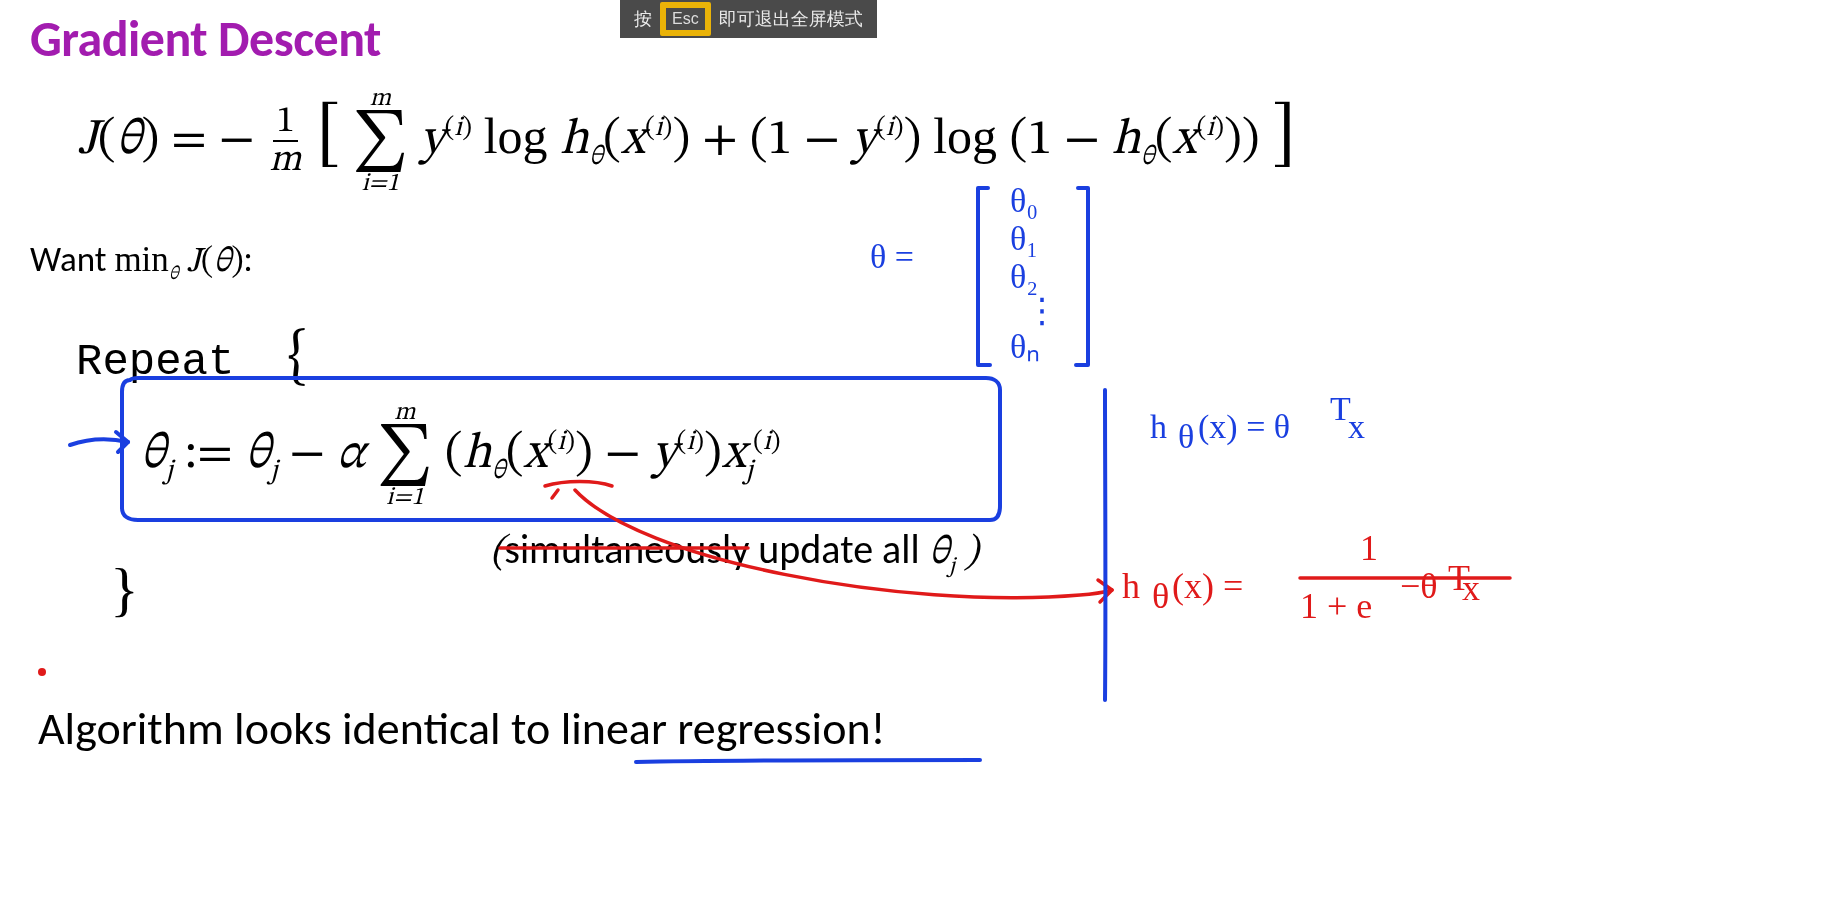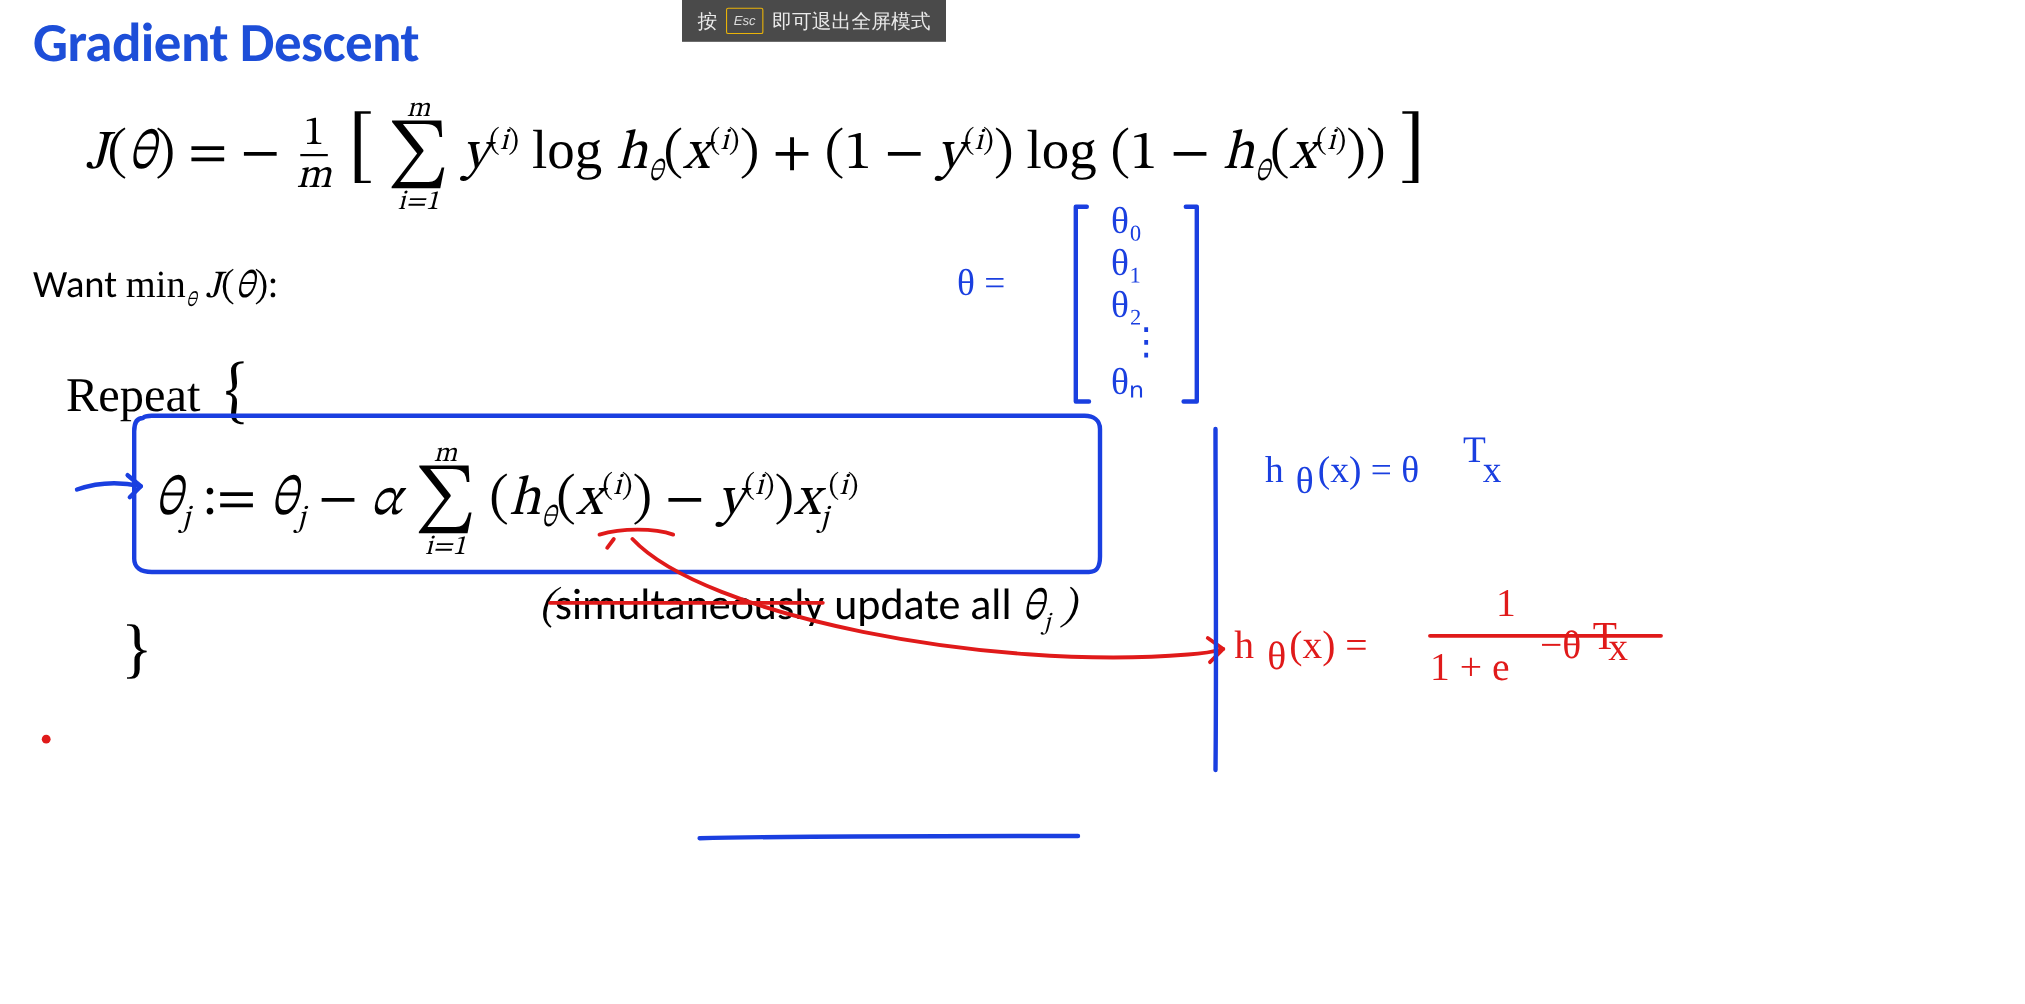--- a/index.html
+++ b/index.html
@@ -36,37 +36,36 @@
     background: #4a4a4a;
     color: #eaeaea;
     font-size: 18px;
     display: flex;
     align-items: center;
     padding: 0 14px;
     gap: 8px;
     font-family: "Microsoft YaHei", "PingFang SC", sans-serif;
   }
   .fs-hint .kbd {
-    border: 1px solid #eab308;
+    border: 6px solid #eab308;
     padding: 0 6px;
     border-radius: 2px;
-    font-size: 12px;
+    font-size: 16px;
     line-height: 22px;
     color: #ddd;
-    font-style: italic;
   }
 
   
   .title {
     position: absolute;
     left: 30px;
     top: 8px;
     font-size: 50px;
     font-weight: 800;
-    color: #1d4ed8;
+    color: #a21caf;
     letter-spacing: -0.5px;
   }
   .mathblock, .txt {
     position: absolute;
     color: #000;
     font-family: "Cambria Math", "STIX Two Math", "Times New Roman", serif;
     white-space: nowrap;
   }
   .cost-eq { left: 78px; top: 86px; font-size: 50px; line-height: 1; }
   .want-line { left: 30px; top: 238px; font-size: 35px; }
@@ -134,39 +133,40 @@
     <span class="rm"> log </span>(1 − <span class="it">h</span><span class="sub it">θ</span>(<span class="it">x</span><span class="sup">(<span class="it">i</span>)</span>))
     <span style="font-size:1.4em;">]</span>
   </div>
 
   <div class="txt want-line">
     <span style="font-family:'Segoe UI',Calibri,sans-serif;">Want </span>
     <span class="rm">min</span><span class="sub it">θ</span> <span class="it">J</span>(<span class="it">θ</span>):
   </div>
 
   <div class="txt repeat-line">
-    <span style="font-family:Liberation Serif, serif;">Repeat&nbsp;&nbsp;</span><span style="font-size:1.4em;">{</span>
+    <span style="font-family:Liberation Mono, monospace;margin-left:16px;">Repeat&nbsp;&nbsp;</span><span style="font-size:1.4em;">{</span>
   </div>
 
   <div class="mathblock update-eq">
     <span class="it">θ</span><span class="sub it">j</span> := <span class="it">θ</span><span class="sub it">j</span> − <span class="it">α</span>
     <span class="bigop">
       <span class="lim">m</span>
       <span class="sigma">∑</span>
       <span class="lim">i=1</span>
     </span>
     (<span class="it">h</span><span class="sub it">θ</span>(<span class="it">x</span><span class="sup">(<span class="it">i</span>)</span>) − <span class="it">y</span><span class="sup">(<span class="it">i</span>)</span>)<span class="it">x</span><span class="sub it">j</span><span class="sup">(<span class="it">i</span>)</span>
   </div>
 
   <div class="txt sim-line">
     (<span style="font-family:'Segoe UI',Calibri,sans-serif;font-style:normal;">simultaneously update all </span><span class="it">θ</span><span class="sub it">j</span> )
   </div>
 
   <div class="txt closebrace">}</div>
 
+  <div class="txt algorithm-line">Algorithm looks identical to linear regression!</div>
 
 </div>
 
 <div class="rightpad"></div>
 
 <svg class="overlay" viewBox="0 0 1841 913">
 
   <path class="hand-blue" d="M70 445 C 90 438, 110 438, 128 442"></path>
   <path class="hand-blue" d="M128 442 L116 432 M128 442 L118 452"></path>
 

